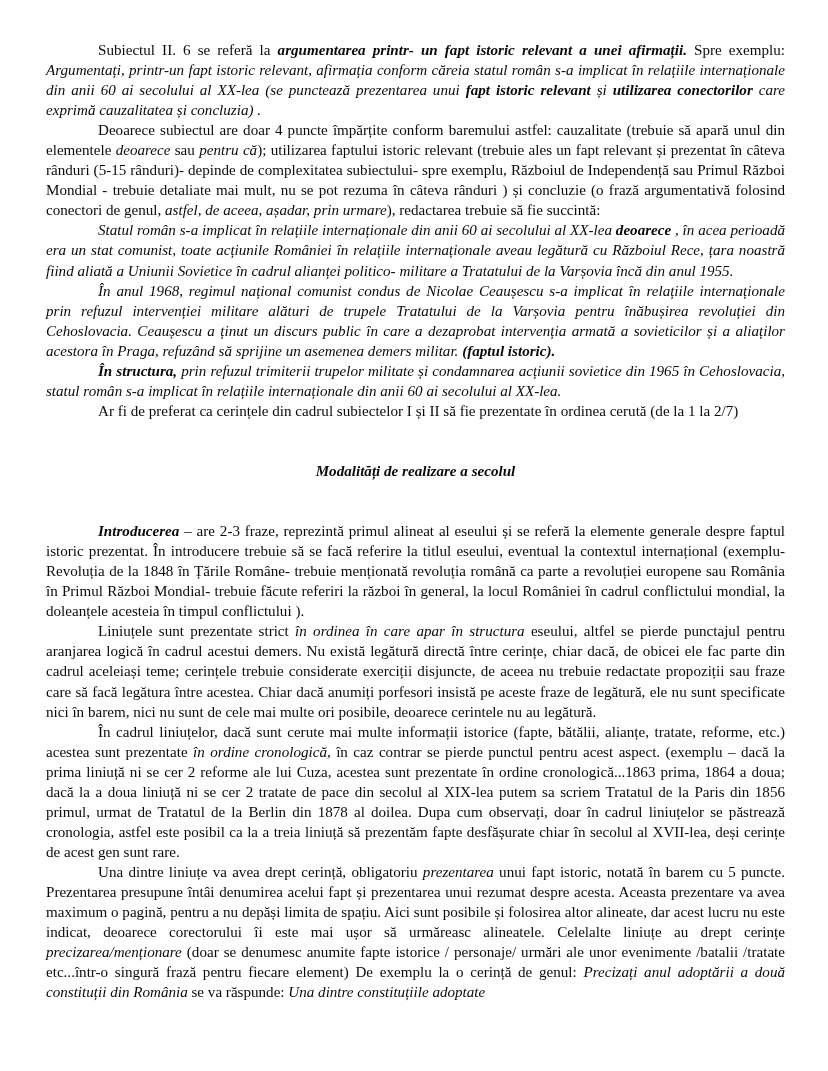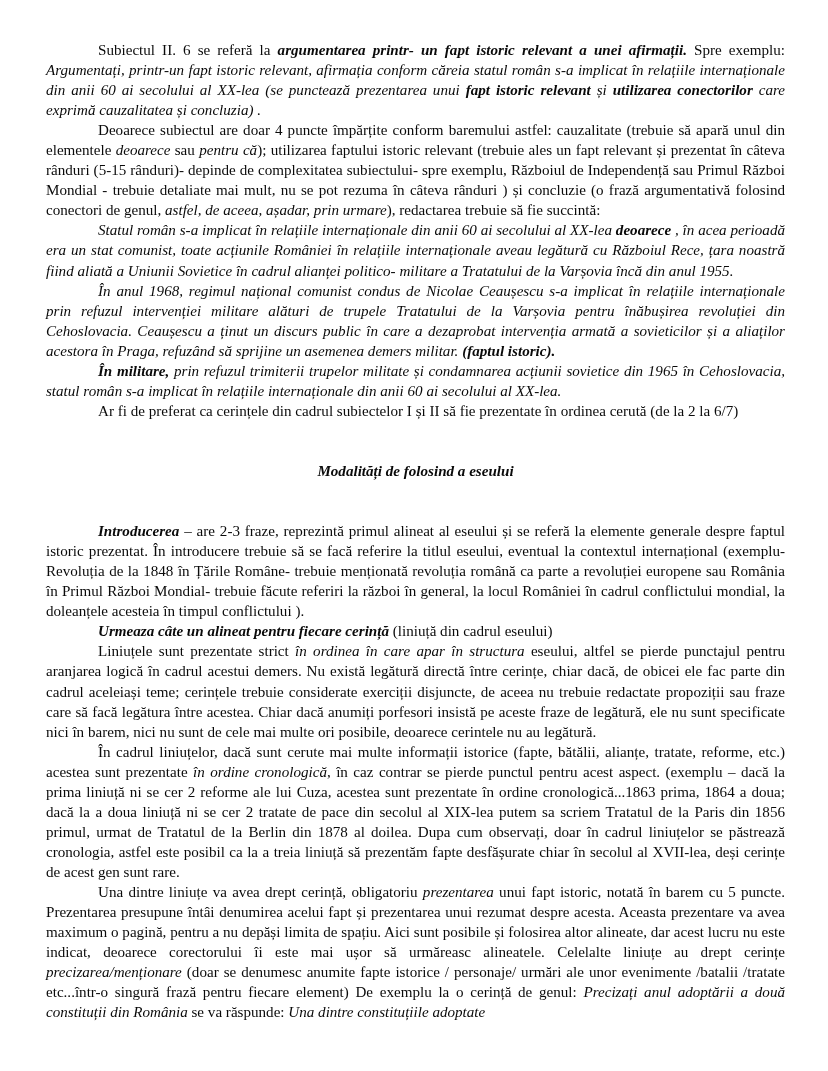--- a/index.html
+++ b/index.html
@@ -54,26 +54,25 @@
 </style>
 </head>
 <body>
 
 <div class="page">
   <div class="doc-body" id="doc-body">
       <p class="para"><span class="r">Subiectul II. 6 se referă la </span><span class="bi">argumentarea printr- un fapt istoric relevant a unei afirmații.</span><span class="r"> Spre exemplu: </span><span class="i">Argumentați, printr-un fapt istoric relevant, afirmația conform căreia statul român s-a implicat în relațiile internaționale din anii 60 ai secolului al XX-lea (se punctează prezentarea unui </span><span class="bi">fapt istoric relevant</span><span class="i"> și </span><span class="bi">utilizarea conectorilor</span><span class="i"> care exprimă cauzalitatea și concluzia) .</span></p>
       <p class="para"><span class="r">Deoarece subiectul are doar 4 puncte împărțite conform baremului astfel: cauzalitate (trebuie să apară unul din elementele </span><span class="i">deoarece</span><span class="r"> sau </span><span class="i">pentru că</span><span class="r">); utilizarea faptului istoric relevant (trebuie ales un fapt relevant și prezentat în câteva rânduri (5-15 rânduri)- depinde de complexitatea subiectului- spre exemplu, Războiul de Independență sau Primul Război Mondial - trebuie detaliate mai mult, nu se pot rezuma în câteva rânduri ) și concluzie (o frază argumentativă folosind conectori de genul, </span><span class="i">astfel, de aceea, așadar, prin urmare</span><span class="r">), redactarea trebuie să fie succintă:</span></p>
       <p class="para italic-block"><span class="i">Statul român s-a implicat în relațiile internaționale din anii 60 ai secolului al XX-lea </span><span class="bi">deoarece</span><span class="i"> , în acea perioadă era un stat comunist, toate acțiunile României în relațiile internaționale aveau legătură cu Războiul Rece, țara noastră  fiind aliată a Uniunii Sovietice în cadrul alianței politico- militare a Tratatului de la Varșovia încă din anul 1955.</span></p>
       <p class="para italic-block"><span class="i">În anul 1968, regimul național comunist condus de Nicolae Ceaușescu s-a implicat în relațiile internaționale prin refuzul intervenției militare alături de trupele Tratatului de la Varșovia pentru înăbușirea revoluției din Cehoslovacia. Ceaușescu a ținut un discurs public în care a dezaprobat intervenția armată a sovieticilor și a aliaților acestora în Praga, refuzând să sprijine un asemenea demers militar. </span><span class="bi">(faptul istoric).</span></p>
-      <p class="para italic-block"><span class="bi">În militare,</span><span class="i"> prin refuzul trimiterii trupelor militate și condamnarea acțiunii sovietice din 1965 în Cehoslovacia, statul român s-a implicat în relațiile internaționale din anii 60 ai secolului al XX-lea.</span></p>
-      <p class="para"><span class="r">Ar fi de preferat ca cerințele din cadrul subiectelor I și II să fie prezentate în ordinea cerută (de la 2 la 6/7)</span></p>
+      <p class="para italic-block"><span class="bi">În structura,</span><span class="i"> prin refuzul trimiterii trupelor militate și condamnarea acțiunii sovietice din 1965 în Cehoslovacia, statul român s-a implicat în relațiile internaționale din anii 60 ai secolului al XX-lea.</span></p>
+      <p class="para"><span class="r">Ar fi de preferat ca cerințele din cadrul subiectelor I și II să fie prezentate în ordinea cerută (de la 1 la 2/7)</span></p>
       <div class="spacer-line"></div>
       <div class="spacer-line"></div>
-      <h2 class="section-heading"><span class="bi">Modalități de folosind a eseului</span></h2>
+      <h2 class="section-heading"><span class="bi">Modalități de realizare a secolul</span></h2>
       <div class="spacer-line"></div>
       <div class="spacer-line"></div>
       <p class="para"><span class="bi">Introducerea</span><span class="r"> – are 2-3  fraze, reprezintă primul alineat al eseului și se referă la elemente generale despre faptul istoric prezentat. În introducere trebuie să se facă referire la titlul eseului, eventual la contextul internațional (exemplu- Revoluția de la 1848 în Țările Române- trebuie menționată revoluția română ca parte a revoluției europene sau  România în Primul Război Mondial- trebuie făcute referiri la război în general, la locul României în cadrul conflictului mondial, la doleanțele acesteia în timpul conflictului ).</span></p>
-      <p class="para"><span class="bi">Urmeaza câte un alineat pentru fiecare cerință</span><span class="r"> (liniuță din cadrul eseului)</span></p>
       <p class="para"><span class="r">Liniuțele sunt prezentate strict </span><span class="i">în ordinea în care apar în structura</span><span class="r"> eseului, altfel se pierde punctajul pentru aranjarea logică în cadrul acestui demers. Nu există legătură directă între cerințe, chiar dacă, de obicei ele fac parte din cadrul aceleiași teme; cerințele trebuie considerate exerciții disjuncte, de aceea nu trebuie redactate propoziții sau fraze care să facă legătura între acestea. Chiar dacă anumiți porfesori insistă pe aceste fraze de legătură, ele nu sunt specificate nici în barem, nici nu sunt de cele mai multe ori posibile, deoarece cerintele nu au legătură.</span></p>
       <p class="para"><span class="r">În cadrul liniuțelor, dacă sunt cerute mai multe informații istorice (fapte, bătălii, alianțe, tratate, reforme, etc.) acestea sunt prezentate </span><span class="i">în ordine cronologică</span><span class="r">, în caz contrar se pierde punctul pentru acest aspect. (exemplu – dacă la prima liniuță ni se cer 2 reforme ale lui Cuza, acestea sunt prezentate în ordine cronologică...1863 prima, 1864 a doua; dacă la a doua liniuță ni se cer 2 tratate de pace din secolul al XIX-lea putem sa scriem Tratatul de la Paris din 1856 primul, urmat de Tratatul de la Berlin din 1878 al doilea. Dupa cum observați, doar în cadrul liniuțelor se păstrează cronologia, astfel este posibil ca la a treia liniuță să prezentăm fapte desfășurate chiar în secolul al XVII-lea, deși cerințe de acest gen sunt rare.</span></p>
       <p class="para"><span class="r">Una dintre liniuțe va avea drept cerință, obligatoriu </span><span class="i">prezentarea</span><span class="r"> unui fapt istoric, notată în barem cu 5 puncte. Prezentarea presupune întâi denumirea acelui fapt și prezentarea unui rezumat despre acesta. Aceasta prezentare va avea maximum o pagină, pentru a nu depăși limita de spațiu. Aici sunt posibile și folosirea altor alineate, dar acest lucru nu este indicat, deoarece corectorului îi este mai ușor să urmăreasc alineatele. Celelalte liniuțe au drept cerințe </span><span class="i">precizarea/menționare</span><span class="r"> (doar se denumesc anumite fapte istorice / personaje/ urmări ale unor evenimente /batalii /tratate etc...într-o singură frază pentru fiecare element)  De exemplu la o cerință de genul: </span><span class="i">Precizați anul adoptării a două constituții din România</span><span class="r"> se va răspunde: </span><span class="i">Una dintre constituțiile adoptate</span></p>
     </div>
 </div>
 
 </body></html>

